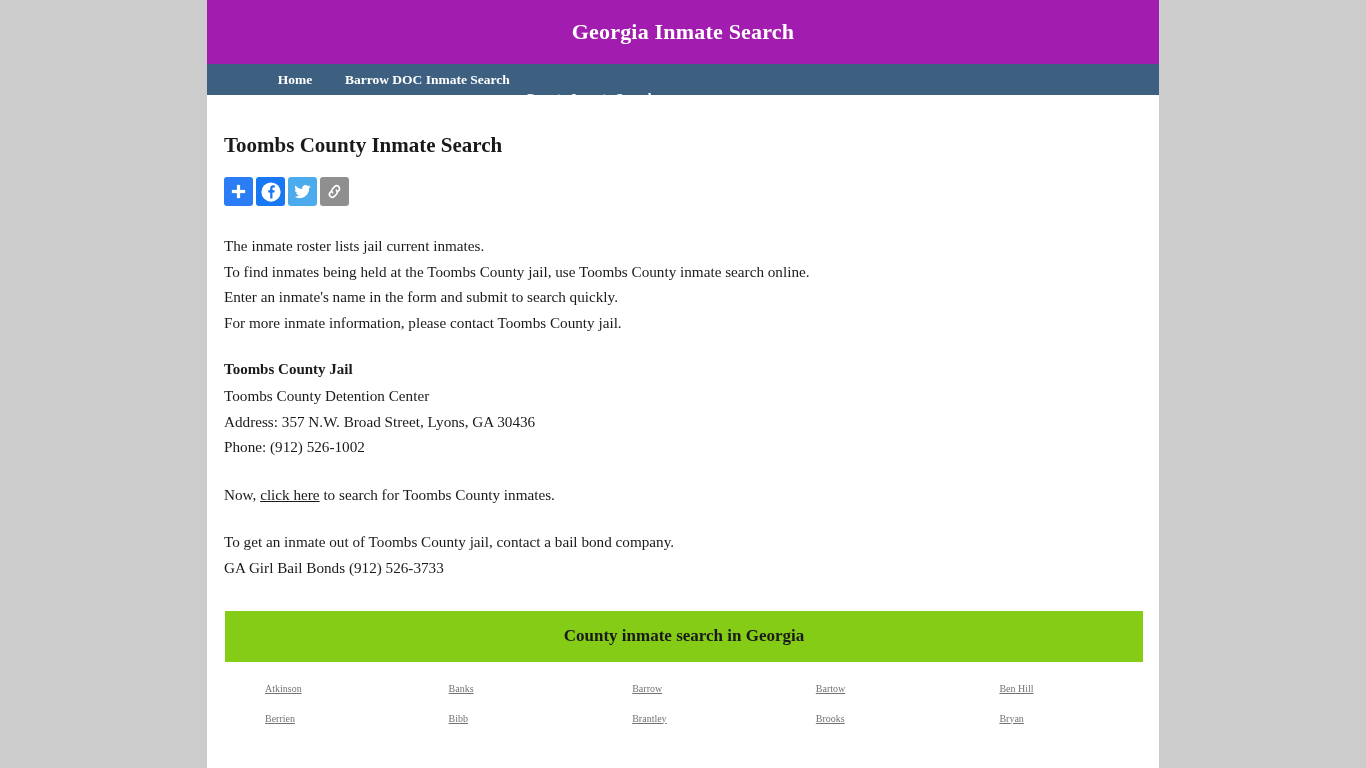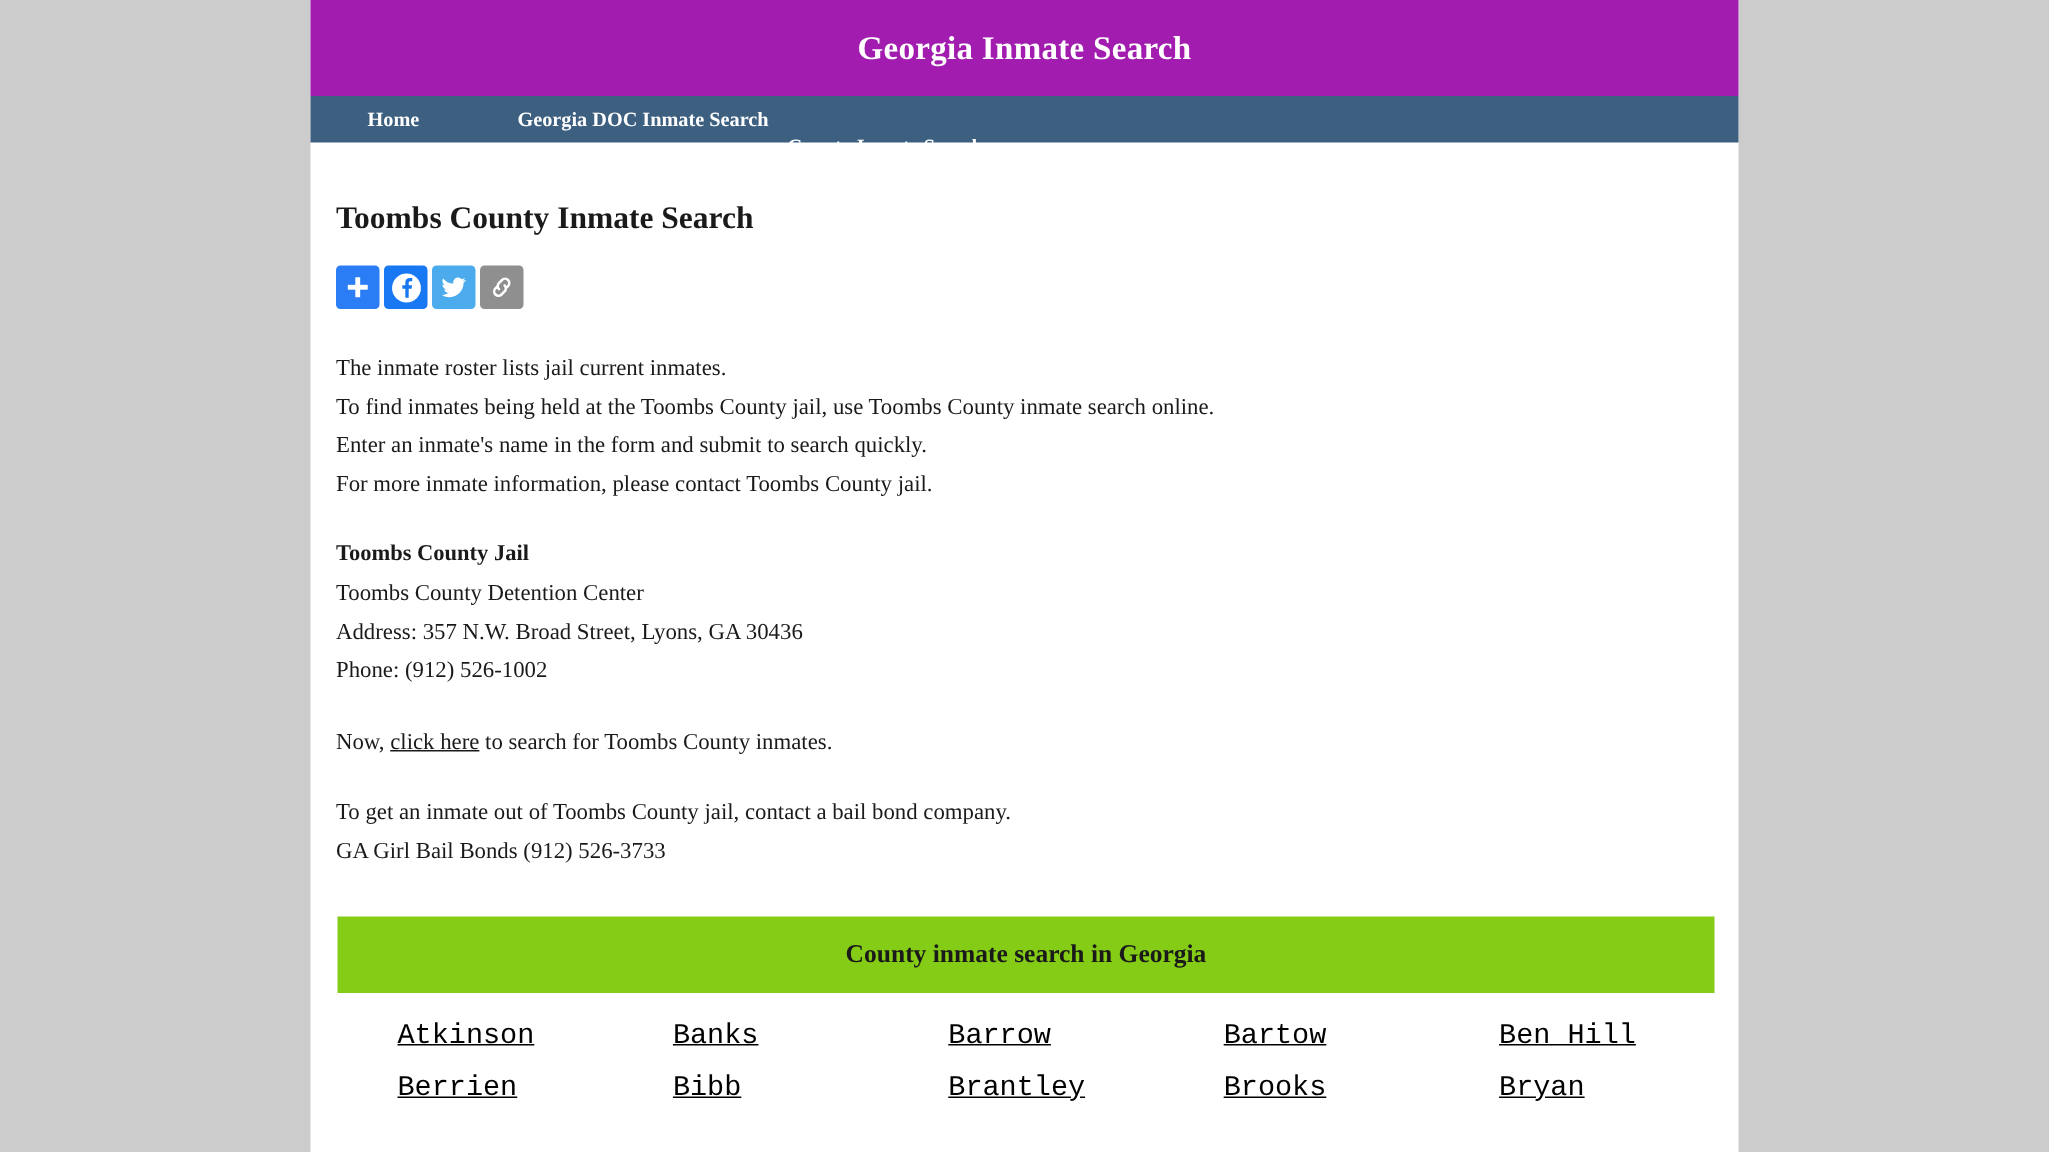--- a/index.html
+++ b/index.html
@@ -47,21 +47,21 @@
     box-sizing: border-box;
   }
   .nav-item {
     color: #ffffff;
     font-size: 13.5px;
     font-weight: bold;
     text-decoration: none;
     white-space: nowrap;
     font-family: "Liberation Serif", "DejaVu Serif", serif;
   }
-  .nav-item.nav-1 { margin-right: 0; width: 100px; }
+  .nav-item.nav-1 { margin-right: 0; width: 100px; text-align: center; }
   .nav-item.nav-2 { width: 180px; }
   .nav-item.nav-3 { width: 200px; margin-top: 36px; }
 
   
   .content {
     padding: 0 0 0 17px;
   }
   .page-title {
     font-size: 21px;
     font-weight: bold;
@@ -132,39 +132,39 @@
     text-align: center;
   }
   .county-table td {
     width: 20%;
     padding: 6px 0 7px 0;
     text-align: left;
     font-size: 14.6px;
   }
   .county-table tbody tr:first-child td { padding-top: 17px; }
   .county-link {
-    color: #000000;
+    color: #737373;
     text-decoration: underline;
     padding-left: 40px;
-    font-size: 19px;
-    font-family: Liberation Mono, monospace;
+    font-size: 10px;
+    font-family: Liberation Serif, serif;
   }
 </style>
 </head>
 <body>
 
 <div class="page">
 
   <div class="site-header">
     <div class="site-title">Georgia Inmate Search</div>
   </div>
 
   <div class="site-nav">
     <a href="#" class="nav-item nav-1">Home</a>
-    <a href="#" class="nav-item nav-2">Georgia DOC Inmate Search</a>
+    <a href="#" class="nav-item nav-2">Barrow DOC Inmate Search</a>
     <a href="#" class="nav-item nav-3">County Inmate Search</a>
   </div>
 
   <div class="content">
 
     <h1 class="page-title">Toombs County Inmate Search</h1>
 
     <div class="share-bar">
       <div class="share-btn share-addthis">
         <span>

